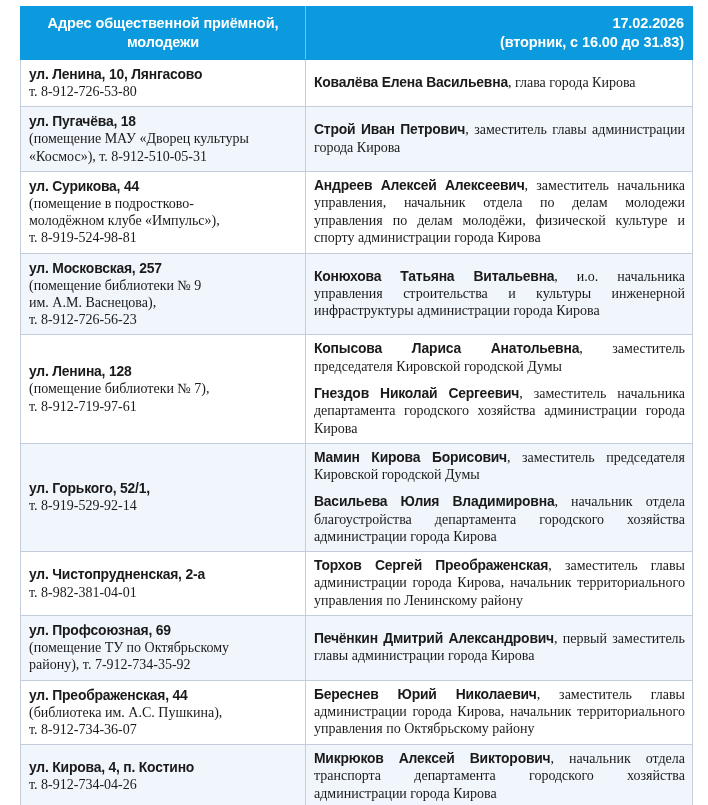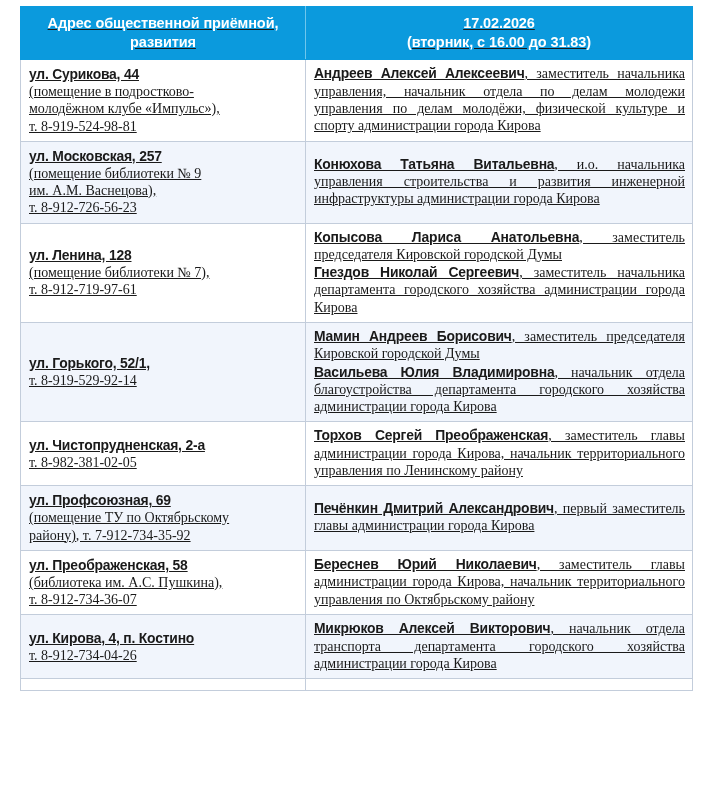--- a/index.html
+++ b/index.html
@@ -14,21 +14,20 @@
     font-family: "Liberation Serif", "DejaVu Serif", serif;
     color: #1a1a1a;
   }
   .page {
     width: 644px;
     height: 805px;
     position: relative;
     box-sizing: border-box;
     padding: 6px 16px 0 20px;
     background: #ffffff;
-    text-decoration: underline;
   }
   table.schedule {
     width: 672px;
     border-collapse: collapse;
     table-layout: fixed;
     border: 1px solid #b9c4d4;
   }
   col.addr { width: 285px; }
   col.person { width: 387px; }
 
@@ -38,21 +37,21 @@
     font-family: "Liberation Sans", "DejaVu Sans", sans-serif;
     font-weight: bold;
     font-size: 14.5px;
     line-height: 1.28;
     text-align: center;
     padding: 7px 8px 8px 8px;
     border: 1px solid #0b9add;
     border-right-color: #6fc6ec;
     letter-spacing: -0.1px;
   }
-  thead th:last-child { border-right-color: #0b9add; }
+  thead th:last-child { border-right-color: #0b9add; text-align: right; }
   thead th .hdr-line { display: block; }
 
   tbody td {
     border: 1px solid #c3cddb;
     vertical-align: middle;
     padding: 5px 7px 6px 8px;
     font-size: 13.6px;
     line-height: 1.235;
   }
   tbody tr.tint td { background: #f1f5fc; }
@@ -74,21 +73,21 @@
     font-size: 14px;
     line-height: 1.23;
   }
   td.person {
     text-align: justify;
     text-justify: inter-word;
     hyphens: auto;
     font-size: 14px;
   }
   td.person .entry { display: block; }
-  td.person .entry + .entry { margin-top: 1px; }
+  td.person .entry + .entry { margin-top: 10px; }
   td.person .name {
     font-family: "Liberation Sans", "DejaVu Sans", sans-serif;
     font-weight: bold;
     font-size: 13.9px;
     letter-spacing: -0.2px;
   }
   td.person .role { font-size: 14px; }
 </style>
 </head>
 <body>
@@ -96,94 +95,113 @@
 <div class="page">
   <table class="schedule">
     <colgroup>
       <col class="addr">
       <col class="person">
     </colgroup>
     <thead>
       <tr>
         <th>
           <span class="hdr-line">Адрес общественной приёмной,</span>
-          <span class="hdr-line">развития</span>
+          <span class="hdr-line">молодежи</span>
         </th>
         <th>
           <span class="hdr-line">17.02.2026</span>
           <span class="hdr-line">(вторник, с 16.00 до 31.83)</span>
         </th>
       </tr>
     </thead>
     <tbody id="schedule-body">
         <tr class="plain">
           <td class="addr">
+            <span class="street">ул. Ленина, 10, Лянгасово</span>
+            <span class="detail">т. 8-912-726-53-80</span>
+          </td>
+          <td class="person">
+            <span class="entry"><span class="name">Ковалёва Елена Васильевна</span><span class="role">, глава города Кирова</span></span>
+          </td>
+        </tr>
+        <tr class="tint">
+          <td class="addr">
+            <span class="street">ул. Пугачёва, 18</span>
+            <span class="detail">(помещение МАУ «Дворец культуры</span>
+            <span class="detail">«Космос»), т. 8-912-510-05-31</span>
+          </td>
+          <td class="person">
+            <span class="entry"><span class="name">Строй Иван Петрович</span><span class="role">, заместитель главы администрации города Кирова</span></span>
+          </td>
+        </tr>
+        <tr class="plain">
+          <td class="addr">
             <span class="street">ул. Сурикова, 44</span>
             <span class="detail">(помещение в подростково-</span>
             <span class="detail">молодёжном клубе «Импульс»),</span>
             <span class="detail">т. 8-919-524-98-81</span>
           </td>
           <td class="person">
             <span class="entry"><span class="name">Андреев Алексей Алексеевич</span><span class="role">, заместитель начальника управления, начальник отдела по делам молодежи управления по делам молодёжи, физической культуре и спорту администрации города Кирова</span></span>
           </td>
         </tr>
         <tr class="tint">
           <td class="addr">
             <span class="street">ул. Московская, 257</span>
             <span class="detail">(помещение библиотеки № 9</span>
             <span class="detail">им. А.М. Васнецова),</span>
             <span class="detail">т. 8-912-726-56-23</span>
           </td>
           <td class="person">
-            <span class="entry"><span class="name">Конюхова Татьяна Витальевна</span><span class="role">, и.о. начальника управления строительства и развития инженерной инфраструктуры администрации города Кирова</span></span>
+            <span class="entry"><span class="name">Конюхова Татьяна Витальевна</span><span class="role">, и.о. начальника управления строительства и культуры инженерной инфраструктуры администрации города Кирова</span></span>
           </td>
         </tr>
         <tr class="plain">
           <td class="addr">
             <span class="street">ул. Ленина, 128</span>
             <span class="detail">(помещение библиотеки № 7),</span>
             <span class="detail">т. 8-912-719-97-61</span>
           </td>
           <td class="person">
             <span class="entry"><span class="name">Копысова Лариса Анатольевна</span><span class="role">, заместитель председателя Кировской городской Думы</span></span>
             <span class="entry"><span class="name">Гнездов Николай Сергеевич</span><span class="role">, заместитель начальника департамента городского хозяйства администрации города Кирова</span></span>
           </td>
         </tr>
         <tr class="tint">
           <td class="addr">
             <span class="street">ул. Горького, 52/1,</span>
             <span class="detail">т. 8-919-529-92-14</span>
           </td>
           <td class="person">
-            <span class="entry"><span class="name">Мамин Андреев Борисович</span><span class="role">, заместитель председателя Кировской городской Думы</span></span>
+            <span class="entry"><span class="name">Мамин Кирова Борисович</span><span class="role">, заместитель председателя Кировской городской Думы</span></span>
             <span class="entry"><span class="name">Васильева Юлия Владимировна</span><span class="role">, начальник отдела благоустройства департамента городского хозяйства администрации города Кирова</span></span>
           </td>
         </tr>
         <tr class="plain">
           <td class="addr">
             <span class="street">ул. Чистопрудненская, 2-а</span>
-            <span class="detail">т. 8-982-381-02-05</span>
+            <span class="detail">т. 8-982-381-04-01</span>
           </td>
           <td class="person">
             <span class="entry"><span class="name">Торхов Сергей Преображенская</span><span class="role">, заместитель главы администрации города Кирова, начальник территориального управления по Ленинскому району</span></span>
           </td>
         </tr>
         <tr class="tint">
           <td class="addr">
             <span class="street">ул. Профсоюзная, 69</span>
             <span class="detail">(помещение ТУ по Октябрьскому</span>
             <span class="detail">району), т. 7-912-734-35-92</span>
           </td>
           <td class="person">
             <span class="entry"><span class="name">Печёнкин Дмитрий Александрович</span><span class="role">, первый заместитель главы администрации города Кирова</span></span>
           </td>
         </tr>
         <tr class="plain">
           <td class="addr">
-            <span class="street">ул. Преображенская, 58</span>
+            <span class="street">ул. Преображенская, 44</span>
             <span class="detail">(библиотека им. А.С. Пушкина),</span>
             <span class="detail">т. 8-912-734-36-07</span>
           </td>
           <td class="person">
             <span class="entry"><span class="name">Береснев Юрий Николаевич</span><span class="role">, заместитель главы администрации города Кирова, начальник территориального управления по Октябрьскому району</span></span>
           </td>
         </tr>
         <tr class="tint">
           <td class="addr">
             <span class="street">ул. Кирова, 4, п. Костино</span>

